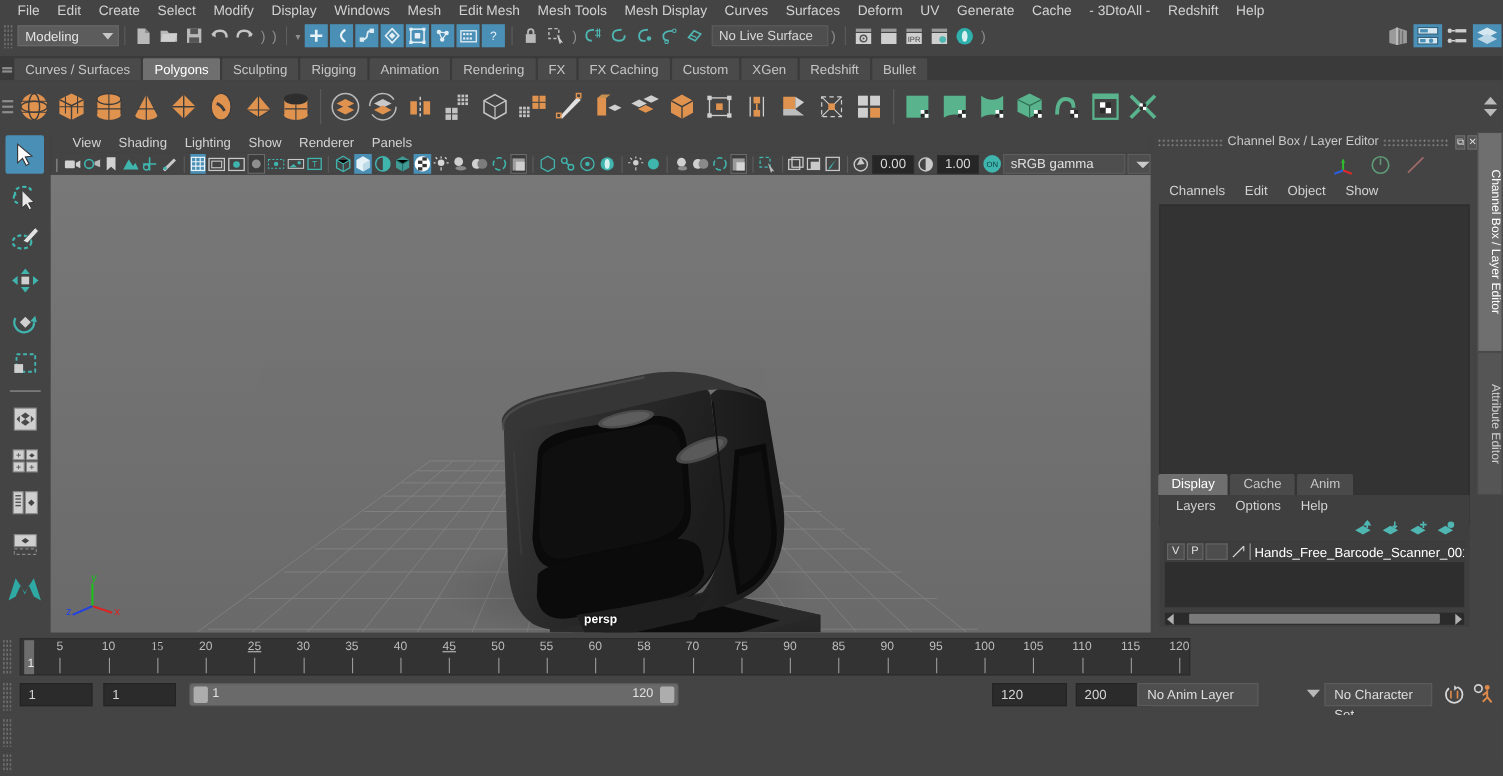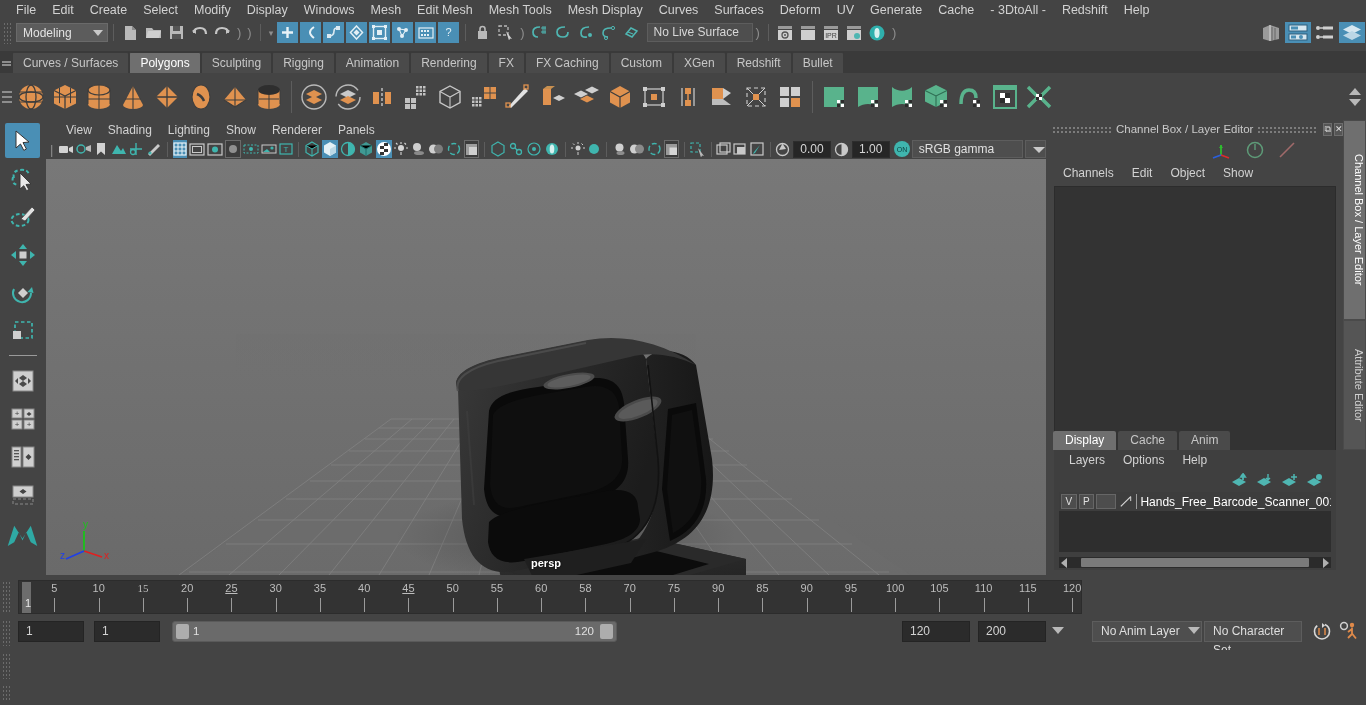--- a/index.html
+++ b/index.html
@@ -1430,21 +1430,21 @@
 <div class="rfield" style="left:94px; width:66px">1</div>
 <div id="rangebar">
   <div class="knob lo"></div>
   <div class="lolbl">1</div>
   <div class="hilbl">120</div>
   <div class="knob hi"></div>
 </div>
 <div class="rfield" style="left:902px; width:68px">120</div>
 <div class="rfield" style="left:978px; width:68px">200</div>
 <div class="dropdown-arw" style="left:1052px"></div>
-<div class="selbox" style="left:1092px; width:110px">No Anim Layer</div>
+<div class="selbox" style="left:1034px; width:110px">No Anim Layer</div>
 <div class="dropdown-arw" style="left:1188px"></div>
 <div class="selbox" style="left:1204px; width:98px">No Character Set</div>
 <svg style="position:absolute;left:1312px;top:622px" width="20" height="19" viewBox="0 0 20 19">
   <circle cx="10" cy="9.5" r="7.5" fill="none" stroke="#d8d8d8" stroke-width="1.6" stroke-dasharray="30 8"></circle>
   <path d="M10 1l3 2.5-3 2.5z" fill="#d8d8d8"></path>
   <path d="M7 6v7M13 6v7" stroke="#e08a4a" stroke-width="1.5"></path>
 </svg>
 <svg style="position:absolute;left:1338px;top:621px" width="22" height="21" viewBox="0 0 22 21">
   <circle cx="6" cy="5" r="3.4" fill="none" stroke="#d0d0d0" stroke-width="1.5"></circle>
   <circle cx="14" cy="4" r="2.2" fill="#e08a4a"></circle>

